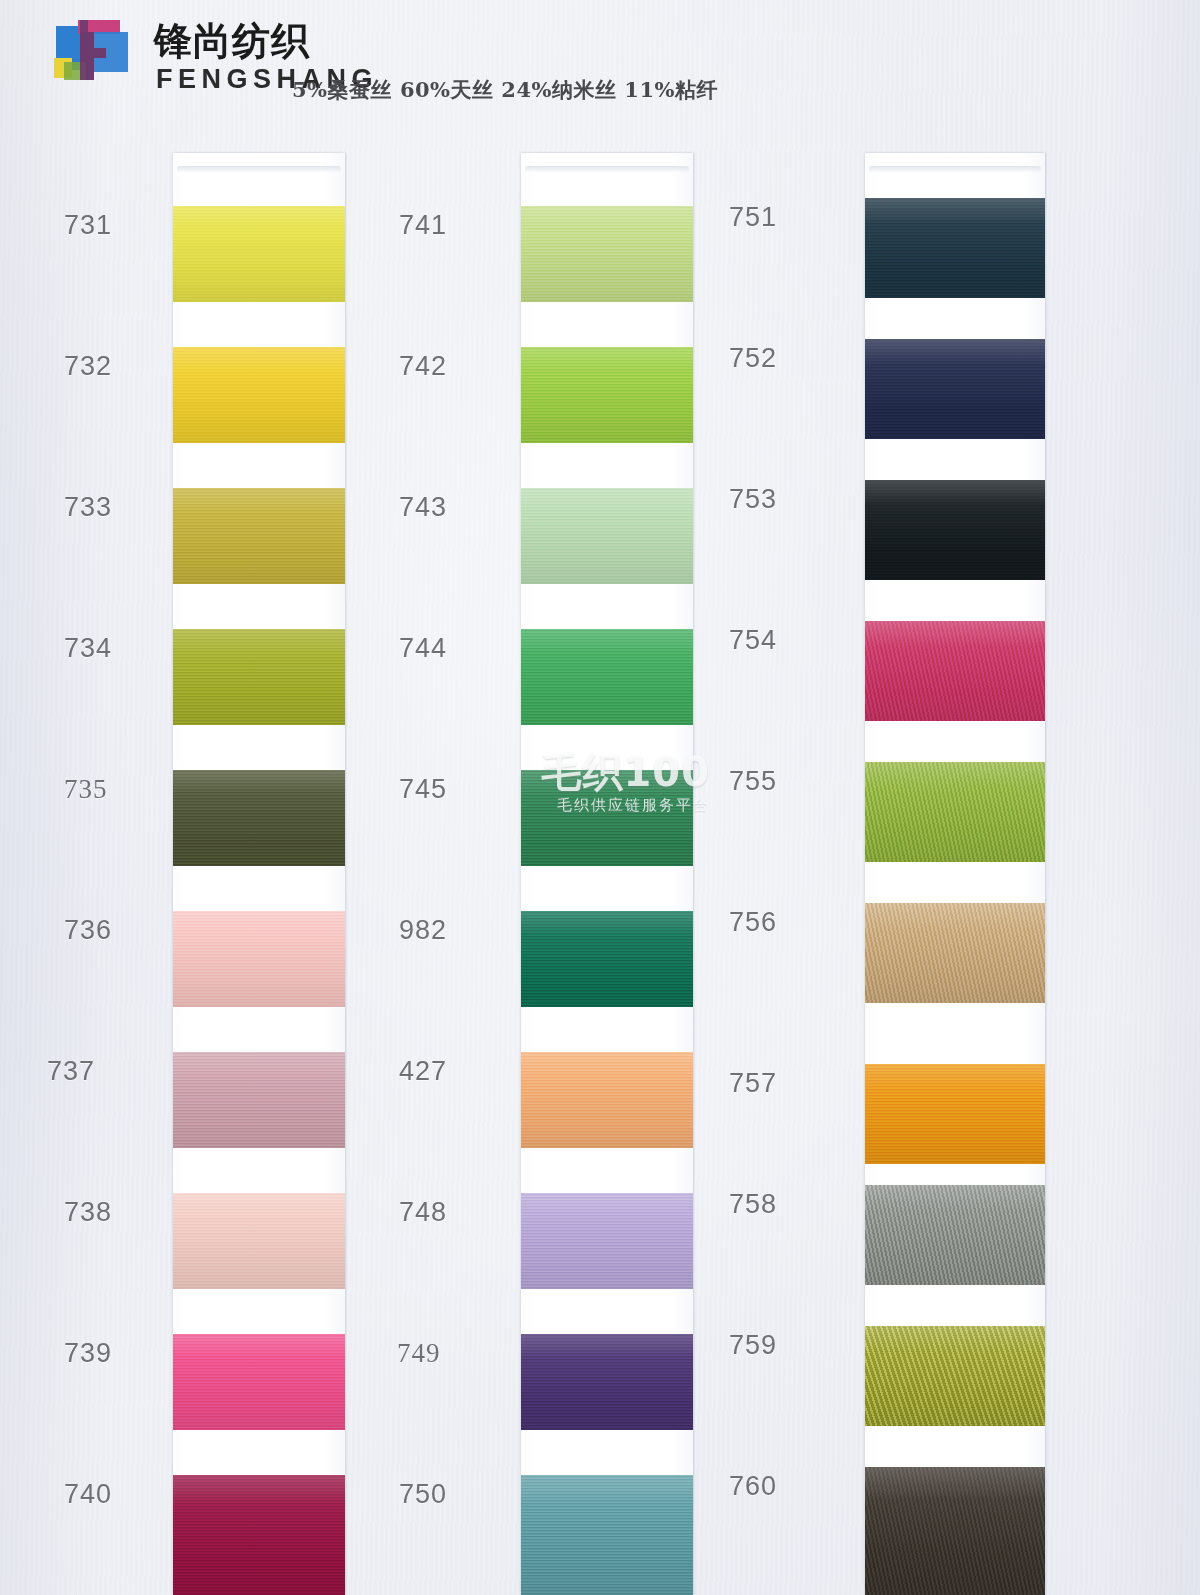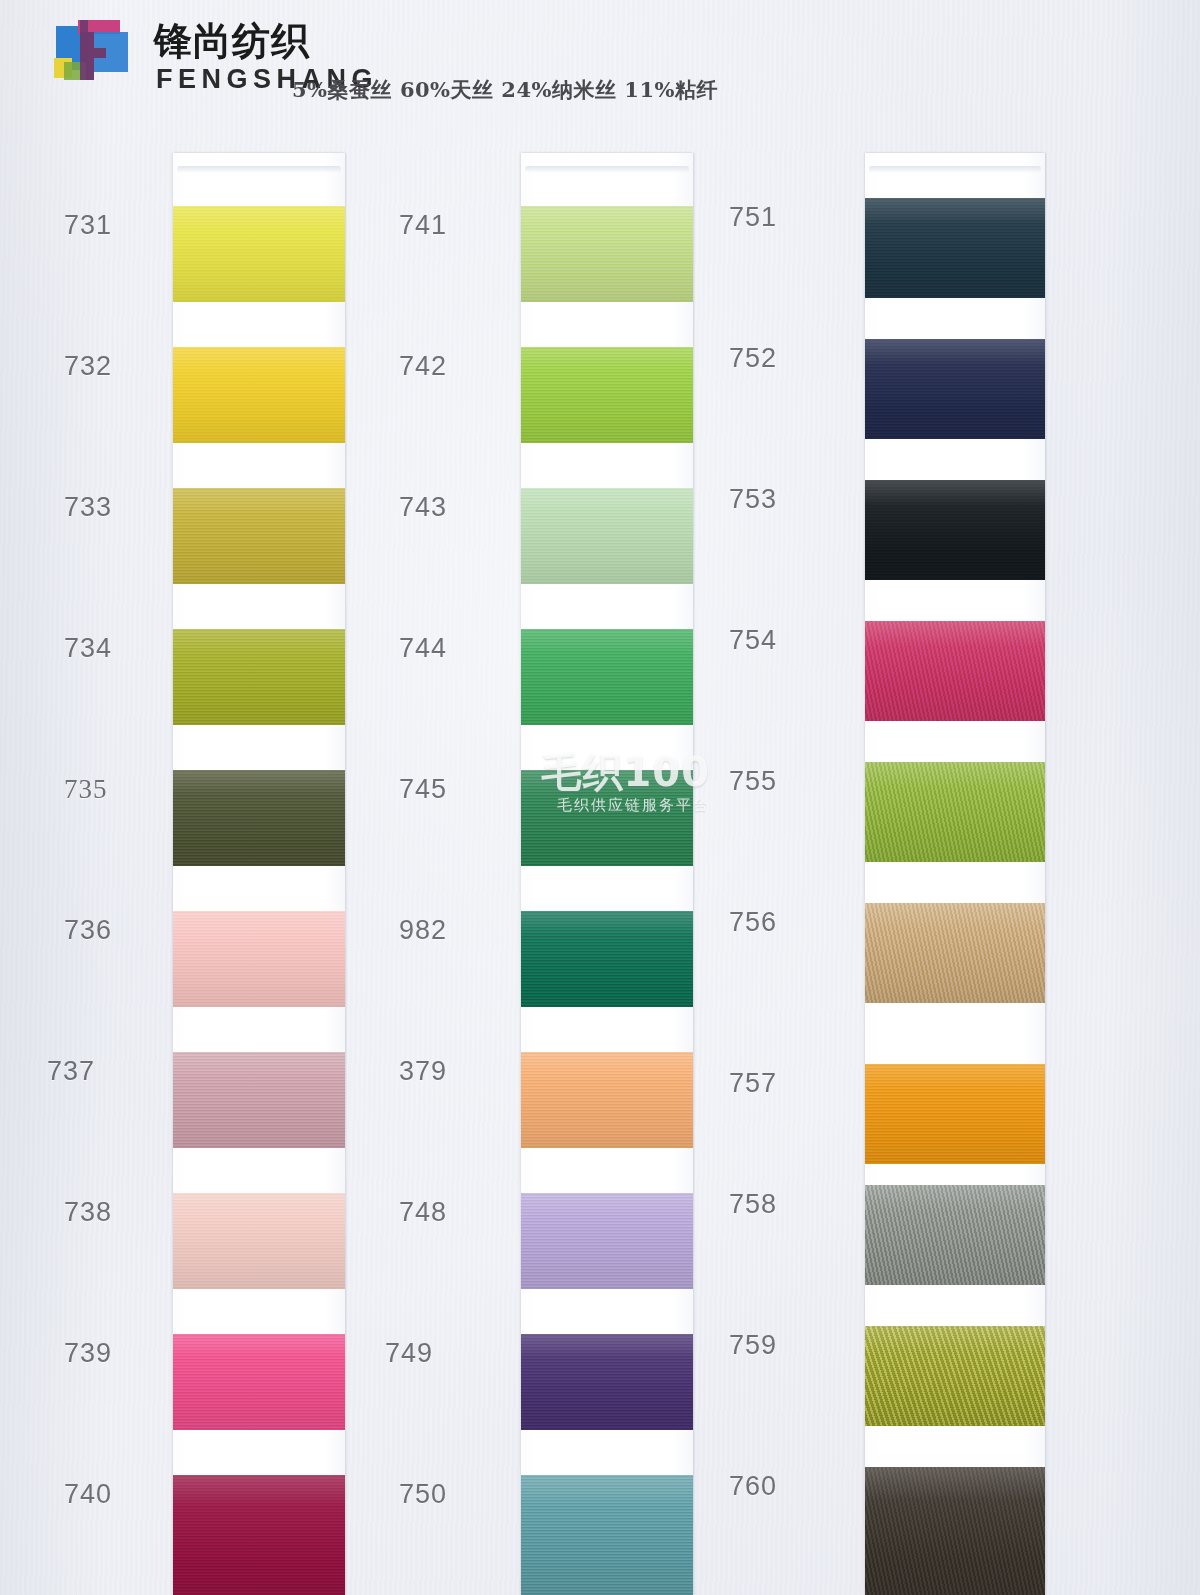--- a/index.html
+++ b/index.html
@@ -263,33 +263,33 @@
         <div class="fill" style="background: rgb(15, 110, 82);"></div>
         <div class="threads"></div>
         <div class="sheen"></div>
       </div>
       <div class="label" style="left: 399px; top: 915px;">982</div>
       <div class="swatch" style="left: 521px; width: 172px; top: 1052px; height: 96px;">
         <div class="fill" style="background: rgb(245, 172, 113);"></div>
         <div class="threads"></div>
         <div class="sheen"></div>
       </div>
-      <div class="label" style="left: 399px; top: 1056px;">379</div>
+      <div class="label" style="left: 399px; top: 1056px;">427</div>
       <div class="swatch" style="left: 521px; width: 172px; top: 1193px; height: 96px;">
         <div class="fill" style="background: rgb(182, 165, 216);"></div>
         <div class="threads"></div>
         <div class="sheen"></div>
       </div>
       <div class="label" style="left: 399px; top: 1197px;">748</div>
       <div class="swatch" style="left: 521px; width: 172px; top: 1334px; height: 96px;">
         <div class="fill" style="background: rgb(71, 49, 110);"></div>
         <div class="threads"></div>
         <div class="sheen"></div>
       </div>
-      <div class="label" style="left: 385px; top: 1338px;">749</div>
+      <div class="label" style="left: 397px; top: 1338px; font-family: Liberation Serif, serif;">749</div>
       <div class="swatch" style="left: 521px; width: 172px; top: 1475px; height: 120px;">
         <div class="fill" style="background: rgb(91, 154, 162);"></div>
         <div class="threads"></div>
         <div class="sheen"></div>
       </div>
       <div class="label" style="left: 399px; top: 1479px;">750</div>
     </div>
     <div class="column" style="left: 0px;">
       <div class="card" style="left: 865px; width: 180px; top: 153px; height: 1442px;"></div>
       <div class="swatch" style="left: 865px; width: 180px; top: 198px; height: 100px;">

